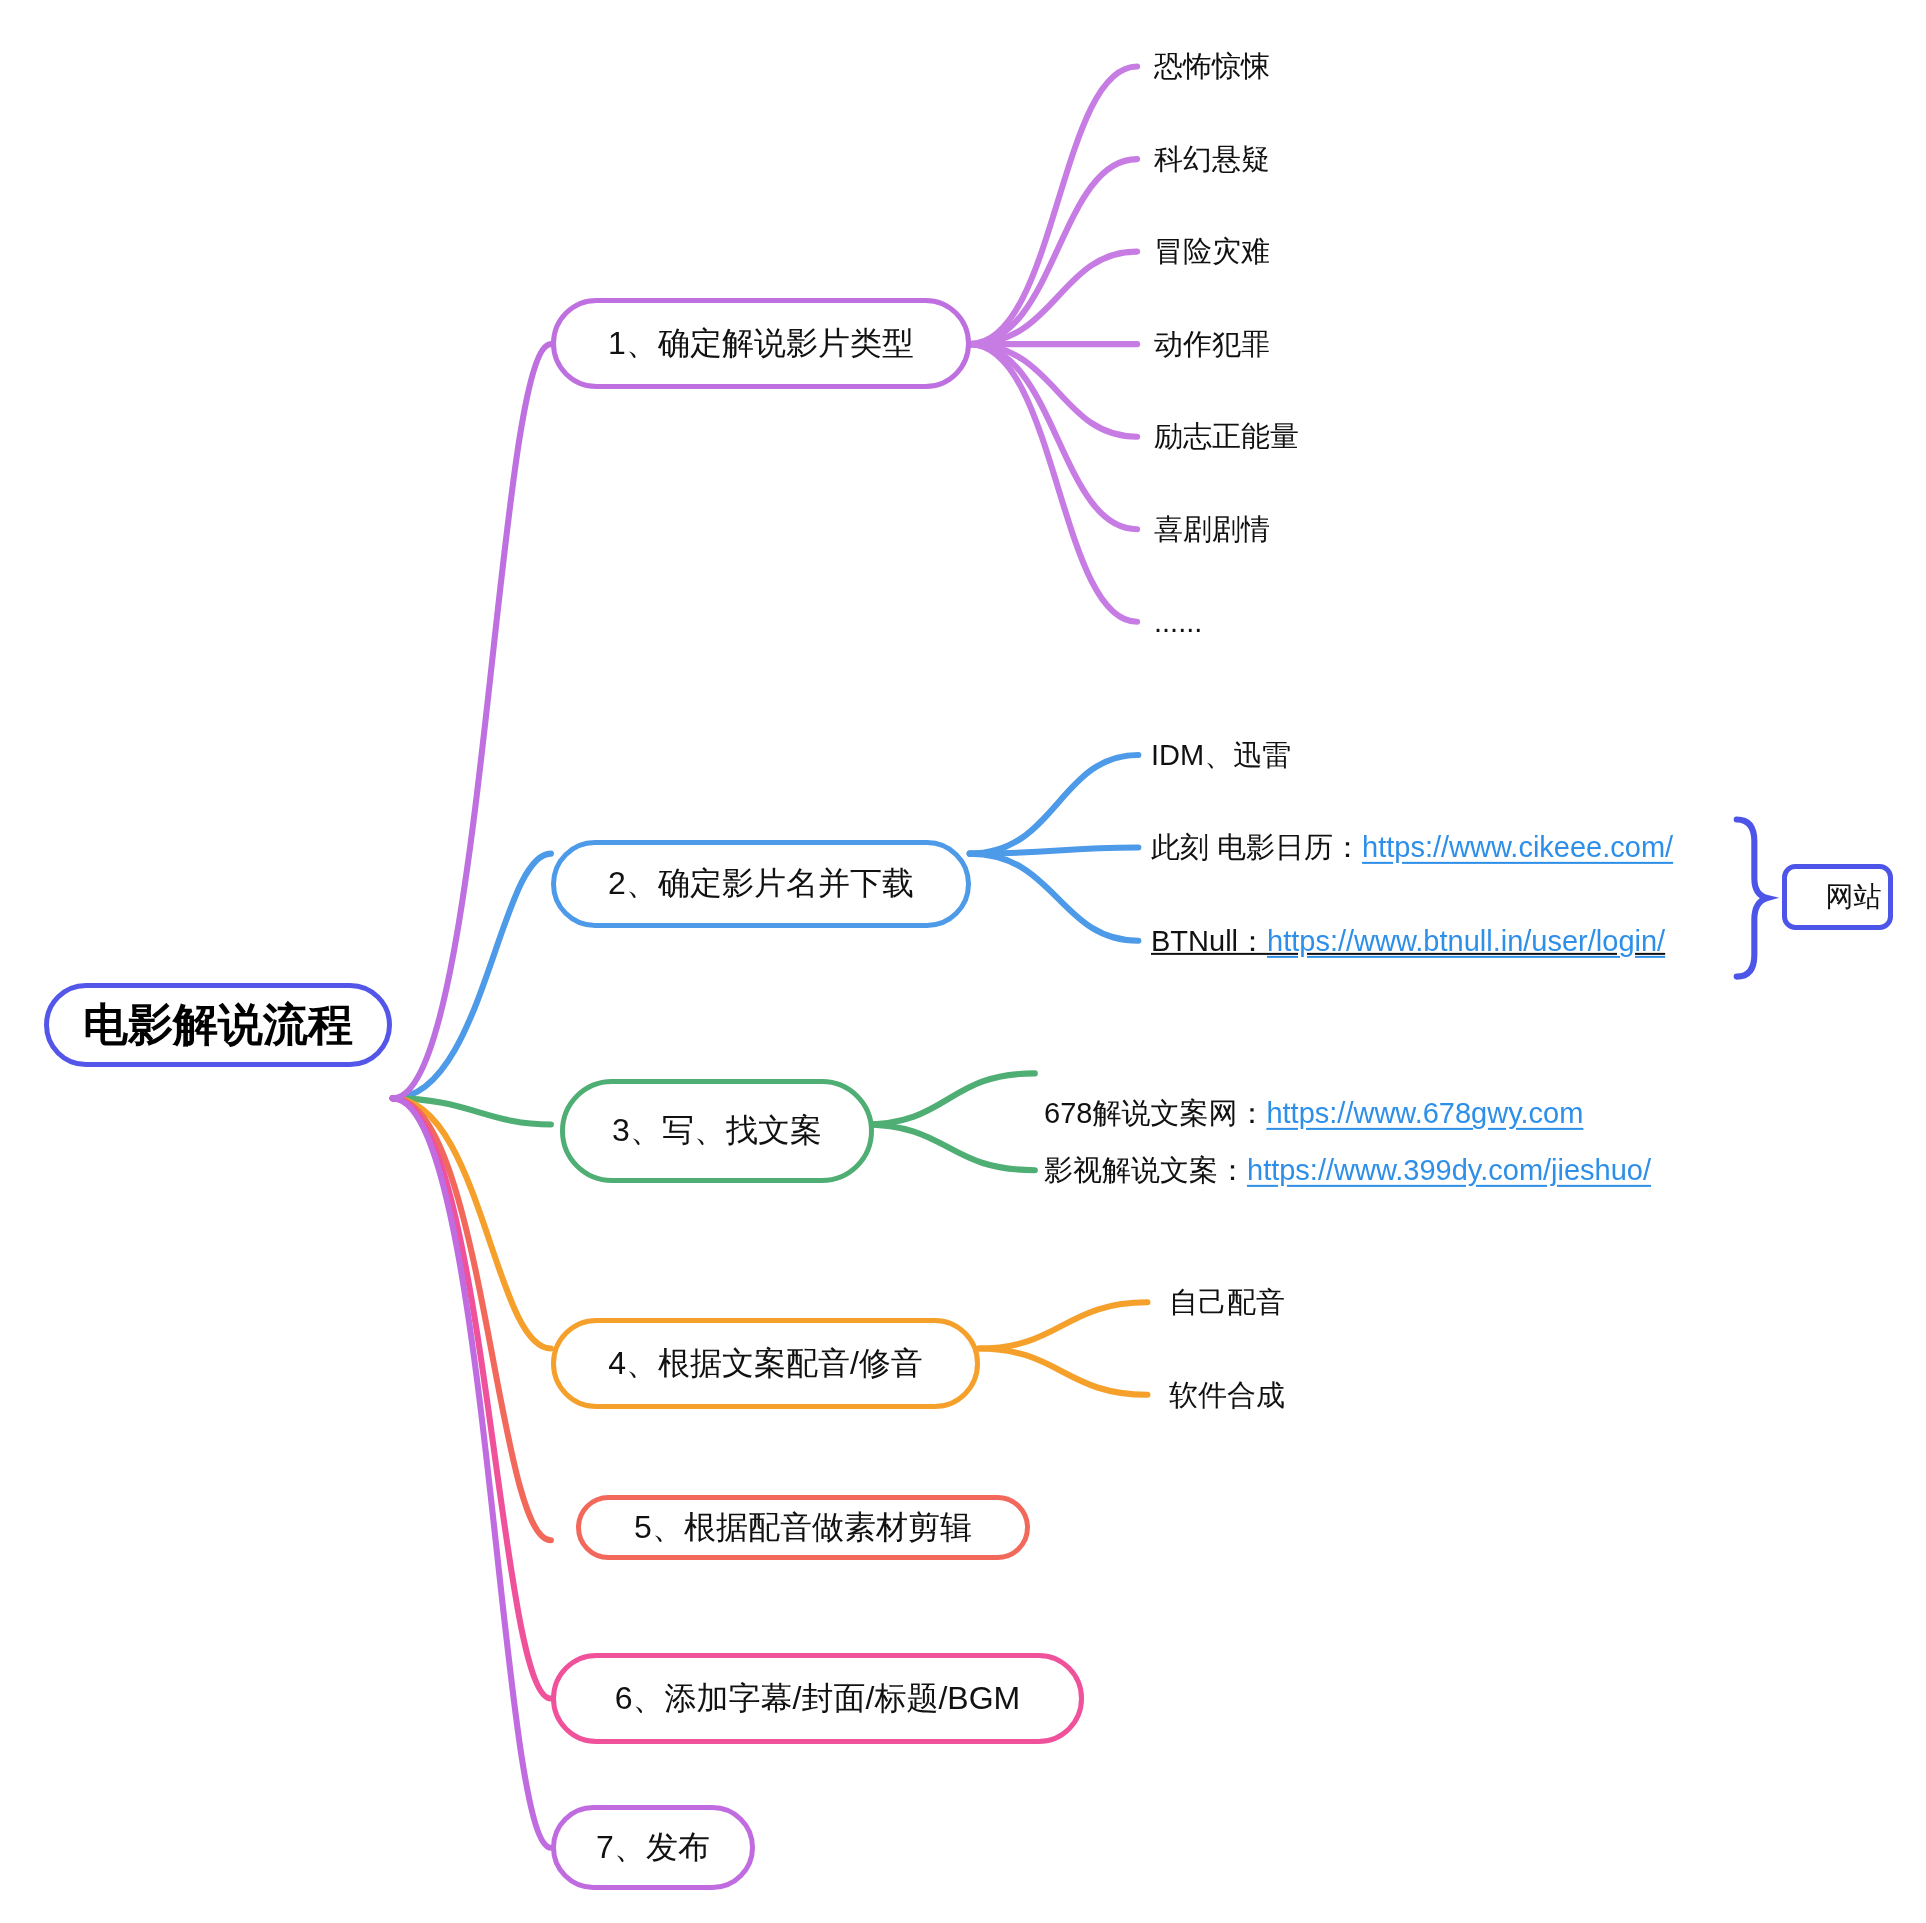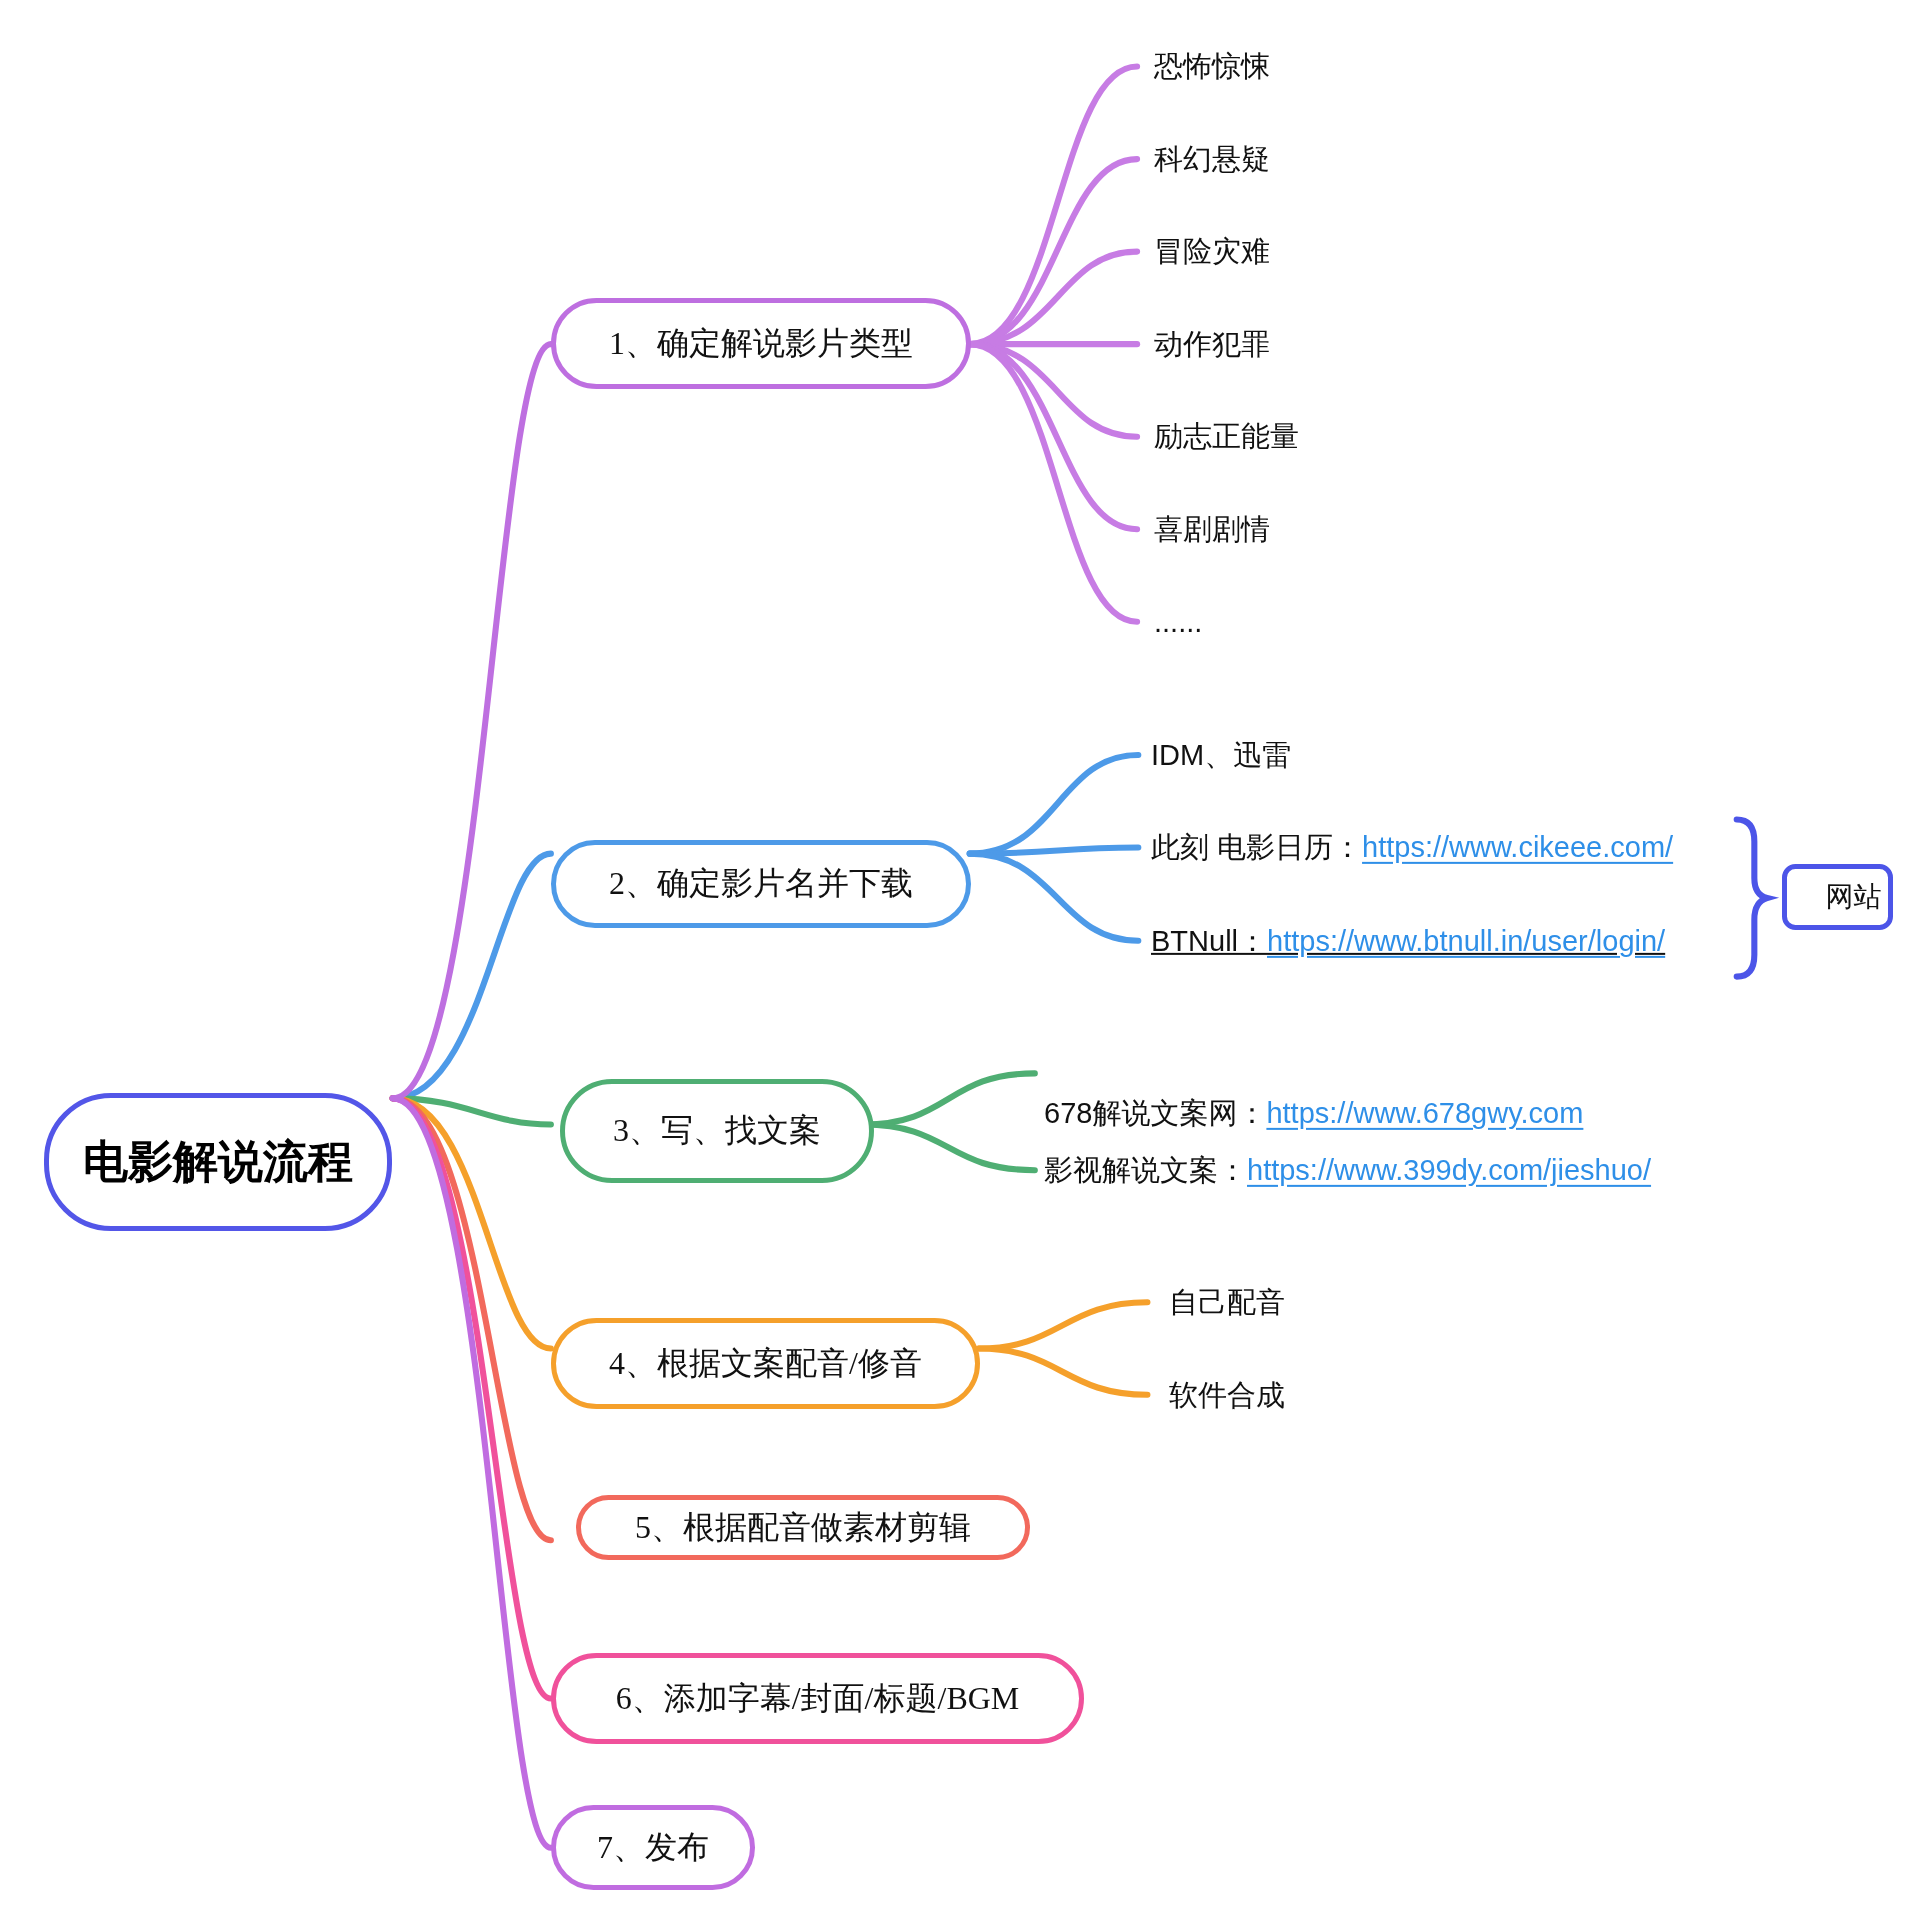--- a/index.html
+++ b/index.html
@@ -12,21 +12,21 @@
   }
   svg.wires{position:absolute;left:0;top:0;z-index:1;}
   svg.wires path{fill:none;stroke-width:10;stroke-linecap:round;}
   .node{
     position:absolute;z-index:2;
     display:flex;align-items:center;justify-content:center;
     background:#fff;box-sizing:border-box;
     border:5.5px solid #888;
     white-space:nowrap;
   }
-  .pill{border-radius:67px;font-family:Liberation Serif, serif;}
+  .pill{border-radius:67px;}
   .node-label{font-size:32px;color:#111;}
   .root-label{font-size:45px;font-weight:bold;color:#000;}
   .leaf{
     position:absolute;z-index:2;
     white-space:nowrap;
     font-size:29px;line-height:1.25;color:#111;
     transform:translateY(-50%);
   }
   .leaf .link{text-decoration:underline;text-underline-offset:4.9px;}
   .annot-box{
@@ -64,21 +64,21 @@
 
   <path d="M 1418 1847 C 1560 1847 1555 1763 1700 1763" stroke="#4FAE73"></path>
   <path d="M 1418 1847 C 1560 1847 1555 1922 1700 1922" stroke="#4FAE73"></path>
 
   <path d="M 1608 2215 C 1740 2215 1750 2139 1885 2139" stroke="#F5A02B"></path>
   <path d="M 1608 2215 C 1740 2215 1750 2291 1885 2291" stroke="#F5A02B"></path>
 
   <path d="M 2853 1346 Q 2882 1346 2882 1382 L 2882 1442 Q 2882 1470 2903 1475 Q 2882 1481 2882 1510 L 2882 1568 Q 2882 1604 2853 1604" stroke="#4C55E8"></path>
 </svg>
 
-<div class="node pill" style="left: 44px; top: 1093px; width: 348px; height: 138px; border-color: rgb(83, 86, 232); align-items: center;">
+<div class="node pill" style="left: 44px; top: 983px; width: 348px; height: 84px; border-color: rgb(83, 86, 232); align-items: center;">
   <span class="root-label">电影解说流程</span>
 </div>
 
 <div class="node pill" style="left: 551px; top: 298px; width: 420px; height: 91px; border-color: rgb(190, 111, 224);">
   <span class="node-label">1、确定解说影片类型</span>
 </div>
 <div class="node pill" style="left: 551px; top: 840px; width: 420px; height: 88px; border-color: rgb(77, 154, 232);">
   <span class="node-label">2、确定影片名并下载</span>
 </div>
 <div class="node pill" style="left: 560px; top: 1079px; width: 314px; height: 104px; border-color: rgb(79, 174, 115);">

